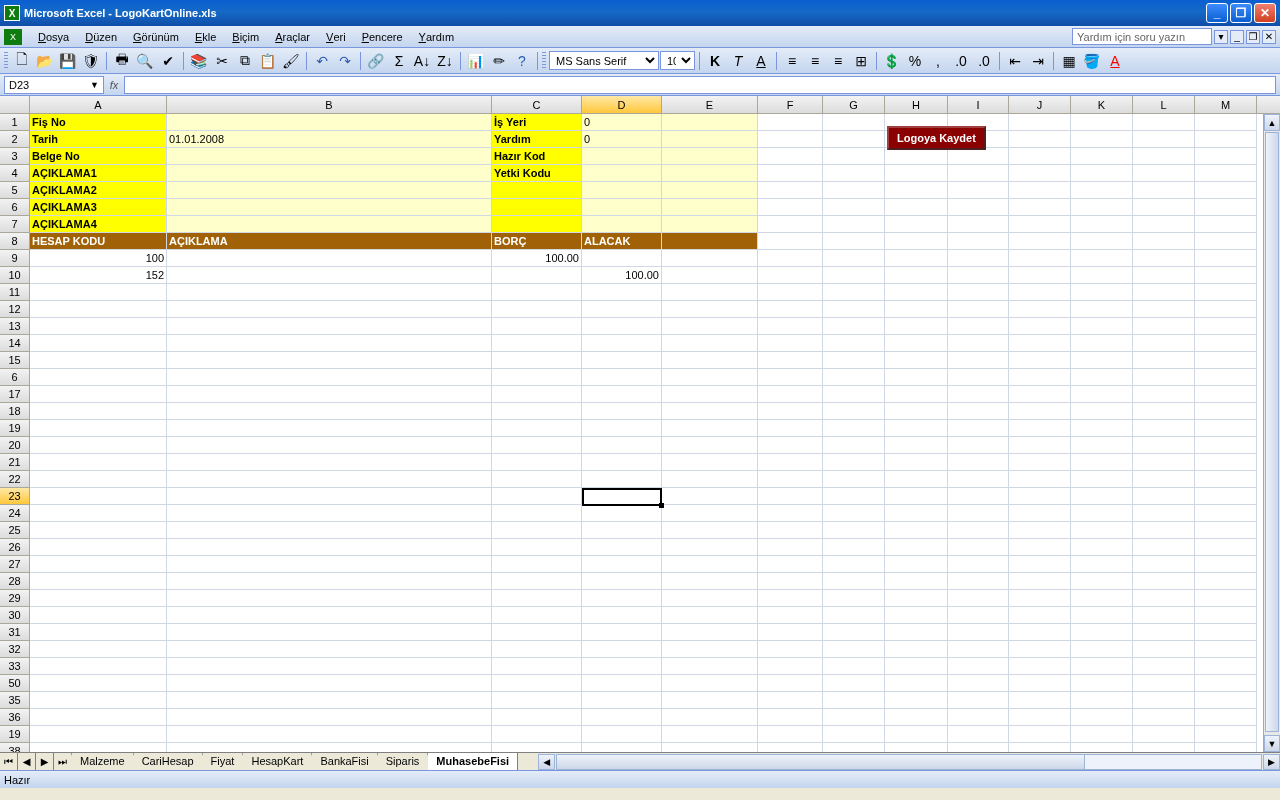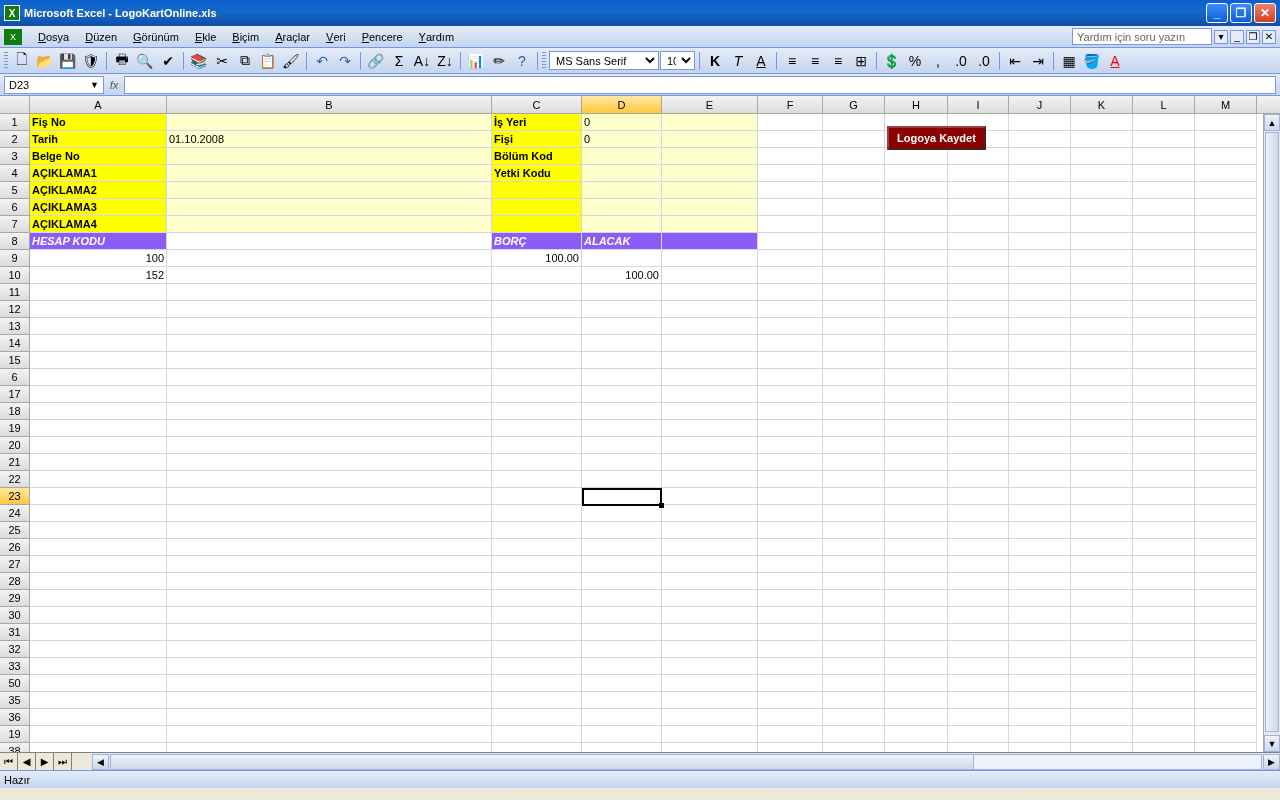--- a/index.html
+++ b/index.html
@@ -42,21 +42,21 @@
 .selall { width:30px; border-right:1px solid #aca899; background:linear-gradient(to bottom,#f3f3f3,#dcdcdc); }
 .ch { border-right:1px solid #aca899; text-align:center; line-height:18px; font-size:11px; color:#000; }
 .ch.active { background:linear-gradient(to bottom,#ffe8a6,#ffc83c); }
 .rowheads { position:absolute; left:0; top:18px; width:30px; }
 .rh { height:17px; border-bottom:1px solid #aca899; border-right:1px solid #aca899; background:linear-gradient(to bottom,#f3f3f3,#dcdcdc); text-align:center; line-height:17px; font-size:11px; }
 .rh.active { background:linear-gradient(to bottom,#ffe8a6,#ffc83c); }
 .cells { position:absolute; left:30px; top:18px; right:18px; bottom:0; }
 .cell { position:absolute; border-right:1px solid #d0d7e5; border-bottom:1px solid #d0d7e5; height:17px; line-height:16px; padding:0 2px; overflow:hidden; white-space:nowrap; font-size:11px; }
 .cell.yellow { background:#ffff00; font-weight:bold; }
 .cell.lyellow { background:#ffffcc; }
-.cell.redhdr { background:#8b5cf6; color:#fff; font-weight:bold;font-style:italic; }
+.cell.redhdr { background:#a16207; color:#fff; font-weight:bold; }
 .cell.r { text-align:right; }
 .cell.selected { border:2px solid #000; height:18px; z-index:5; }
 .handle { position:absolute; width:5px; height:5px; background:#000; z-index:6; }
 
 
 .radio-grp { position:absolute; font-size:11px; }
 .radio-opt { color:#008000; font-weight:bold; display:flex; align-items:center; height:19px; cursor:pointer; }
 .radio-opt input { margin-right:4px; }
 .save-btn { position:absolute; background:#8b0000; color:#fff; font-weight:bold; border:2px outset #a04040; padding:4px 8px; font-size:11px; cursor:pointer; }
 
@@ -741,48 +741,49 @@
       <div class="cell " style="left: 1103px; top: 629px; width: 62px;"></div>
       <div class="cell " style="left: 1165px; top: 629px; width: 62px;"></div>
       <div class="cell yellow" style="left: 0px; top: 0px; width: 137px;">Fiş No</div>
       <div class="cell yellow" style="left: 0px; top: 17px; width: 137px;">Tarih</div>
       <div class="cell yellow" style="left: 0px; top: 34px; width: 137px;">Belge No</div>
       <div class="cell yellow" style="left: 0px; top: 51px; width: 137px;">AÇIKLAMA1</div>
       <div class="cell yellow" style="left: 0px; top: 68px; width: 137px;">AÇIKLAMA2</div>
       <div class="cell yellow" style="left: 0px; top: 85px; width: 137px;">AÇIKLAMA3</div>
       <div class="cell yellow" style="left: 0px; top: 102px; width: 137px;">AÇIKLAMA4</div>
       <div class="cell lyellow" style="left: 137px; top: 0px; width: 325px;"></div>
-      <div class="cell lyellow" style="left: 137px; top: 17px; width: 325px;">01.10.2008</div>
+      <div class="cell lyellow" style="left: 137px; top: 17px; width: 325px;">01.01.2008</div>
       <div class="cell lyellow" style="left: 137px; top: 34px; width: 325px;"></div>
       <div class="cell lyellow" style="left: 137px; top: 51px; width: 325px;"></div>
       <div class="cell lyellow" style="left: 137px; top: 68px; width: 325px;"></div>
       <div class="cell lyellow" style="left: 137px; top: 85px; width: 325px;"></div>
       <div class="cell lyellow" style="left: 137px; top: 102px; width: 325px;"></div>
       <div class="cell yellow" style="left: 462px; top: 0px; width: 90px;">İş Yeri</div>
-      <div class="cell yellow" style="left: 462px; top: 17px; width: 90px;">Fişi</div>
-      <div class="cell yellow" style="left: 462px; top: 34px; width: 90px;">Bölüm Kod</div>
+      <div class="cell yellow" style="left: 462px; top: 17px; width: 90px;">Yardım</div>
+      <div class="cell yellow" style="left: 462px; top: 34px; width: 90px;">Hazır Kod</div>
       <div class="cell yellow" style="left: 462px; top: 51px; width: 90px;">Yetki Kodu</div>
       <div class="cell yellow" style="left: 462px; top: 68px; width: 90px;"></div>
       <div class="cell yellow" style="left: 462px; top: 85px; width: 90px;"></div>
       <div class="cell yellow" style="left: 462px; top: 102px; width: 90px;"></div>
       <div class="cell lyellow" style="left: 552px; top: 0px; width: 80px;">0</div>
       <div class="cell lyellow" style="left: 552px; top: 17px; width: 80px;">0</div>
       <div class="cell lyellow" style="left: 552px; top: 34px; width: 80px;"></div>
       <div class="cell lyellow" style="left: 552px; top: 51px; width: 80px;"></div>
       <div class="cell lyellow" style="left: 552px; top: 68px; width: 80px;"></div>
       <div class="cell lyellow" style="left: 552px; top: 85px; width: 80px;"></div>
       <div class="cell lyellow" style="left: 552px; top: 102px; width: 80px;"></div>
       <div class="cell lyellow" style="left: 632px; top: 0px; width: 96px;"></div>
       <div class="cell lyellow" style="left: 632px; top: 17px; width: 96px;"></div>
       <div class="cell lyellow" style="left: 632px; top: 34px; width: 96px;"></div>
       <div class="cell lyellow" style="left: 632px; top: 51px; width: 96px;"></div>
       <div class="cell lyellow" style="left: 632px; top: 68px; width: 96px;"></div>
       <div class="cell lyellow" style="left: 632px; top: 85px; width: 96px;"></div>
       <div class="cell lyellow" style="left: 632px; top: 102px; width: 96px;"></div>
       <div class="cell redhdr" style="left: 0px; top: 119px; width: 137px;">HESAP KODU</div>
+      <div class="cell redhdr" style="left: 137px; top: 119px; width: 325px;">AÇIKLAMA</div>
       <div class="cell redhdr" style="left: 462px; top: 119px; width: 90px;">BORÇ</div>
       <div class="cell redhdr" style="left: 552px; top: 119px; width: 80px;">ALACAK</div>
       <div class="cell redhdr" style="left: 632px; top: 119px; width: 96px;"></div>
       <div class="cell r" style="left: 0px; top: 136px; width: 137px;">100</div>
       <div class="cell r" style="left: 0px; top: 153px; width: 137px;">152</div>
       <div class="cell r" style="left: 462px; top: 136px; width: 90px;">100.00</div>
       <div class="cell r" style="left: 552px; top: 153px; width: 80px;">100.00</div>
       <div class="cell selected" style="left: 552px; top: 374px; width: 80px;"></div>
       <div class="handle" style="left: 629px; top: 389px;"></div>
       <button class="save-btn" style="left: 857px; top: 12px;">Logoya Kaydet</button>
@@ -794,20 +795,29 @@
   </div>
 </div>
 
 <div class="tabbar">
   <div class="tabnav">
     <div class="nav">⏮</div>
     <div class="nav">◀</div>
     <div class="nav">▶</div>
     <div class="nav">⏭</div>
   </div>
+  <div class="tabs" id="tabs">
+      <div class="tab">Malzeme</div>
+      <div class="tab">CariHesap</div>
+      <div class="tab">Fiyat</div>
+      <div class="tab">HesapKart</div>
+      <div class="tab">BankaFisi</div>
+      <div class="tab">Siparis</div>
+      <div class="tab active">MuhasebeFisi</div>
+    </div>
   <div class="hscroll">
     <div class="hsbtn">◀</div>
     <div class="hstrack">
         <div class="hthumb"></div>
       </div>
     <div class="hsbtn">▶</div>
   </div>
 </div>
 
 <div class="status">

